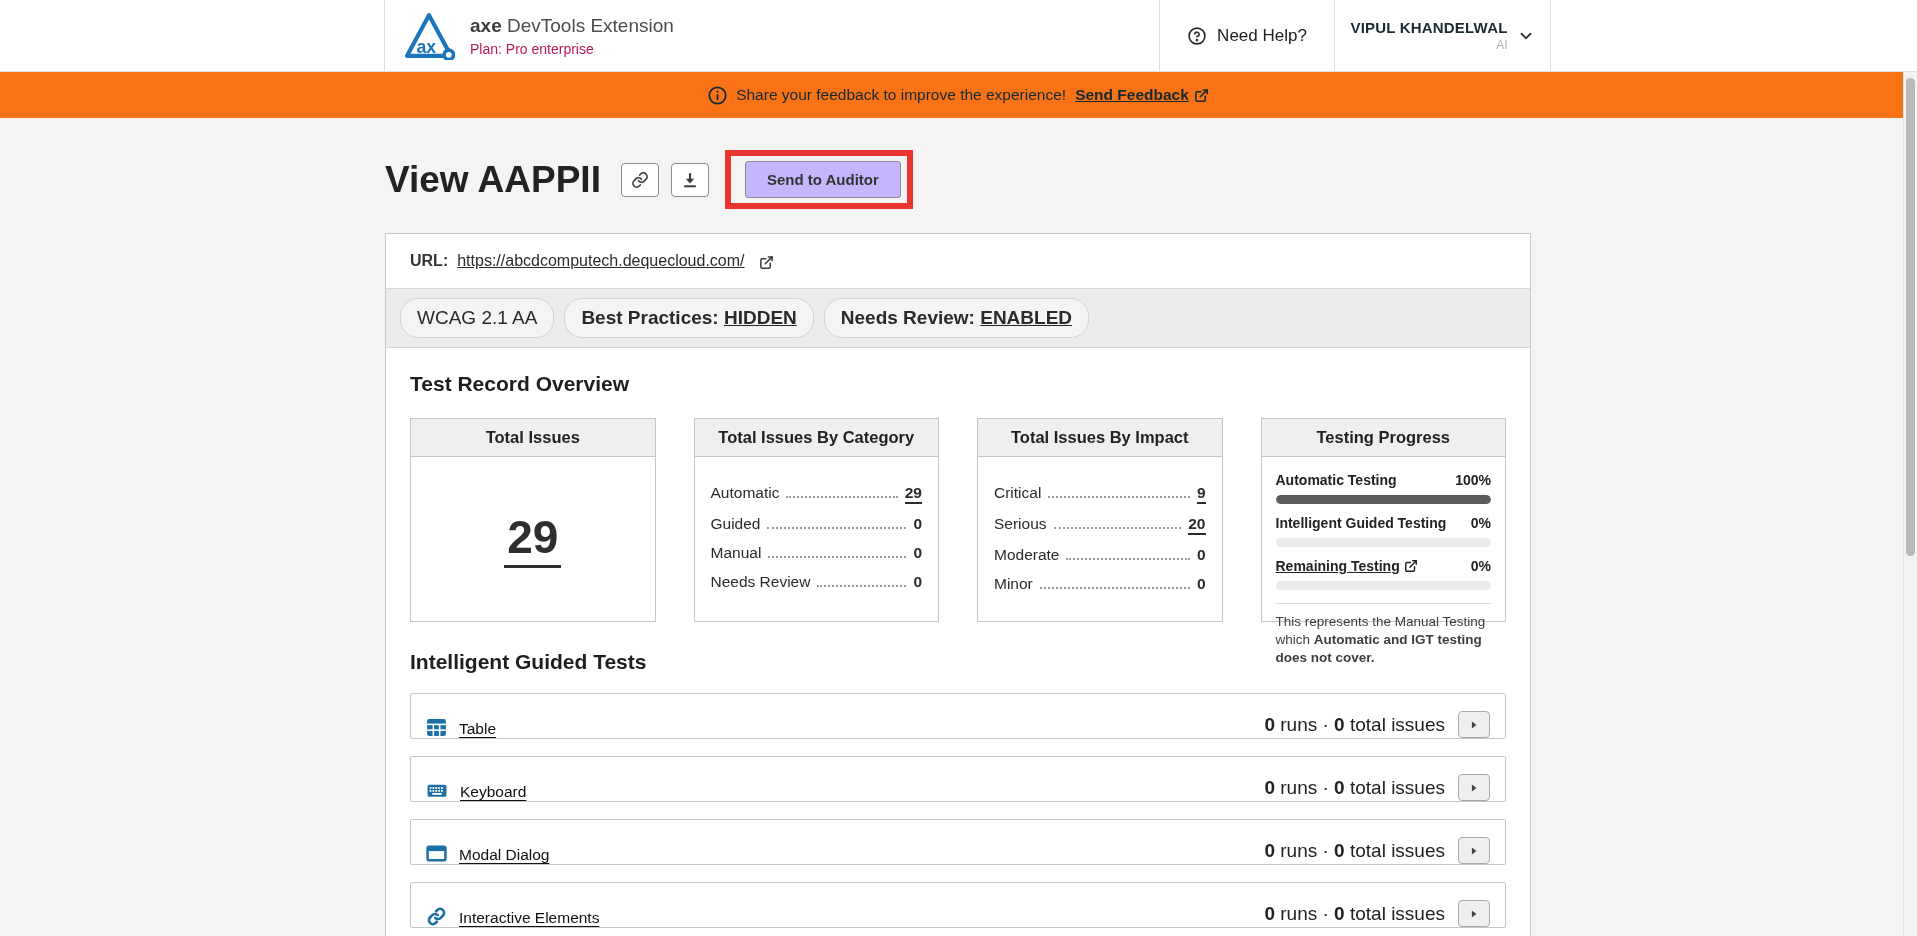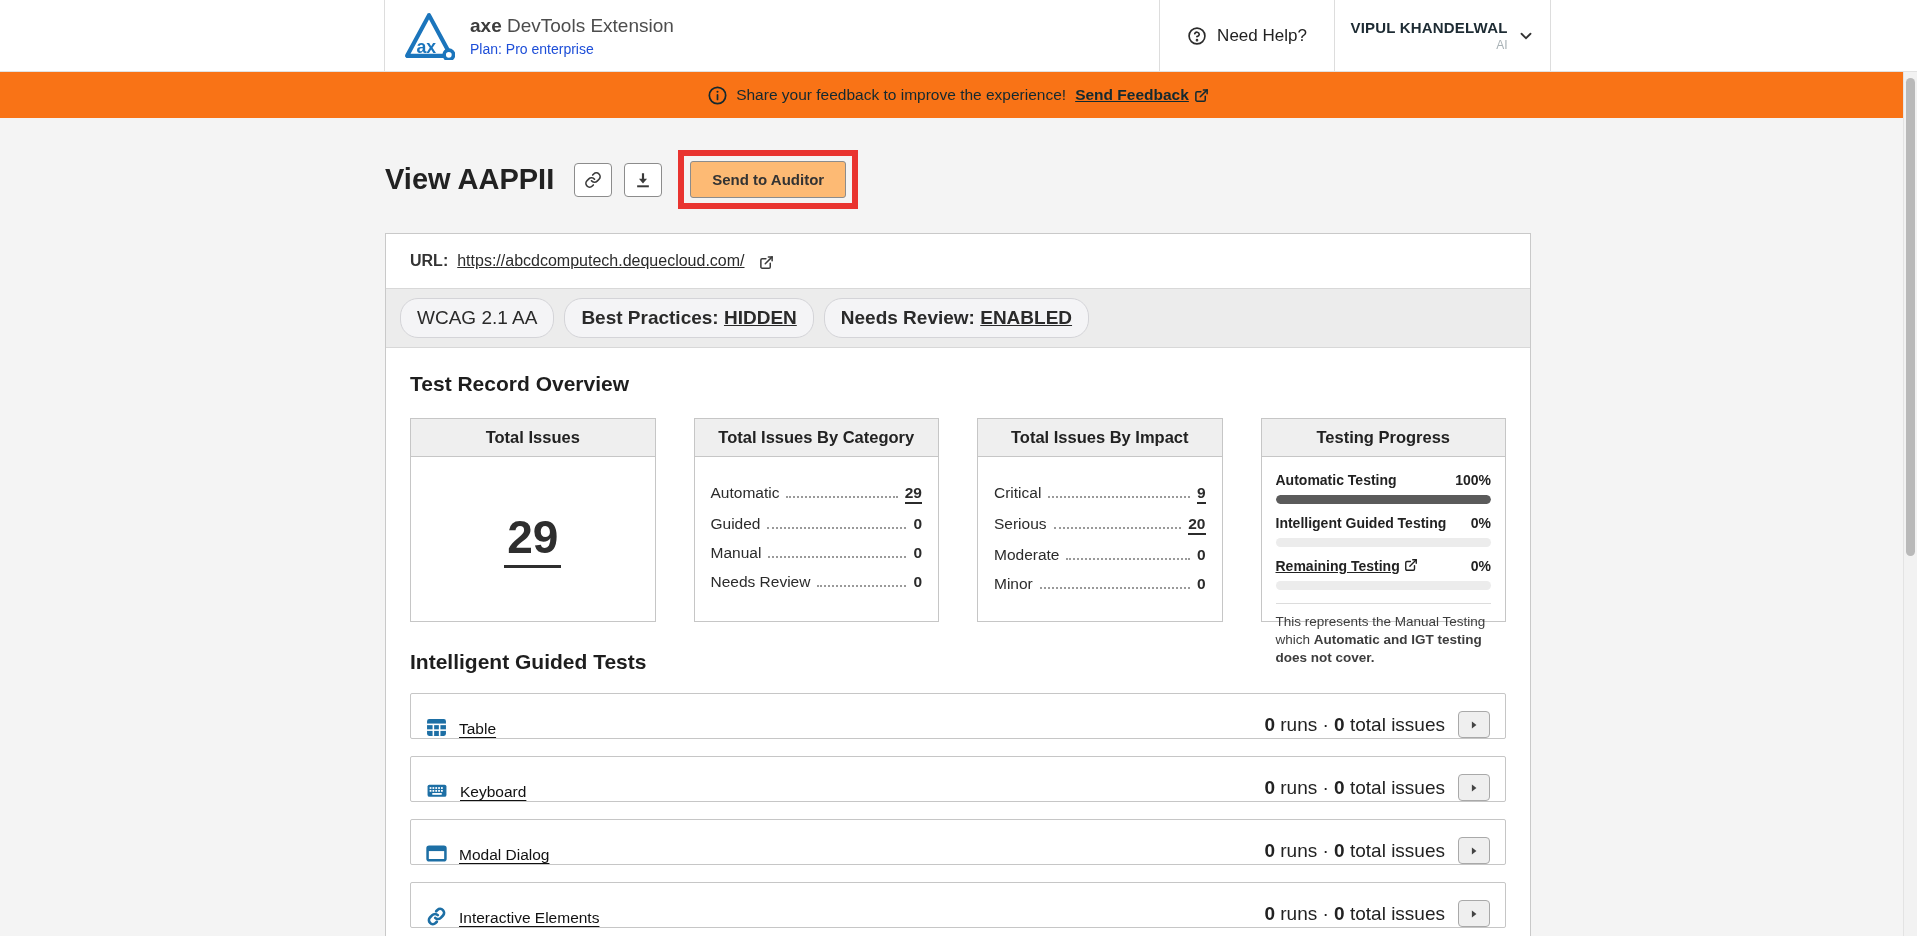--- a/index.html
+++ b/index.html
@@ -8,36 +8,36 @@
     font-family:"Liberation Sans", sans-serif;
     background:#f4f4f4; color:#2b2b2b;
     position:relative; overflow:hidden;
   }
   
   .header { height:72px; background:#fff; border-bottom:1px solid #e2e2e2; display:flex; align-items:stretch; }
   .h-spacer-left { width:385px; border-right:1px solid #ddd; }
   .h-brand { flex:1; display:flex; align-items:center; gap:15px; padding-left:18px; }
   .app-title { font-size:19px; color:#4d4d4d; }
   .app-title b { color:#3c3c3c; }
-  .app-plan { font-size:14px; color:#1d4ed8; margin-top:4px; }
+  .app-plan { font-size:14px; color:#be185d; margin-top:4px; }
   .h-help { width:175px; border-left:1px solid #ddd; display:flex; align-items:center; justify-content:center; gap:10px; font-size:17px; color:#222; cursor:pointer; }
   .h-user { width:217px; border-left:1px solid #ddd; border-right:1px solid #ddd; display:flex; align-items:center; justify-content:center; gap:9px; cursor:pointer; }
   .u-name { font-size:15px; font-weight:bold; color:#1d2b33; letter-spacing:.2px; }
   .u-sub { font-size:12px; color:#a9b2b6; text-align:right; margin-top:2px; }
   .h-spacer-right { width:366px; }
   
   .banner { height:46px; background:#f97316; display:flex; align-items:center; justify-content:center; gap:9px; font-size:15.5px; color:#132930; }
   .banner a { color:#132930; font-weight:bold; text-decoration:underline; cursor:pointer; display:inline-flex; align-items:center; gap:5px; }
   
   .main { padding:32px 0 0 385px; }
   .title-row { display:flex; align-items:center; gap:12px; }
-  .page-title { font-size:29px; font-weight:bold; color:#222; margin-right:8px;text-align:center; }
+  .page-title { font-size:37px; font-weight:bold; color:#222; margin-right:8px;text-align:center; }
   .icon-btn { width:38px; height:34px; background:#fff; border:1px solid #8c8c8c; border-radius:4px; display:flex; align-items:center; justify-content:center; cursor:pointer; }
   .red-annot { border:6px solid #e93430; padding:5px 6px; margin-left:4px; }
-  .send-btn { padding:9px 21px; font-size:15px; font-weight:bold; color:#333; background:#fdba74; border:1px solid #8c8c8c; border-radius:3px; cursor:pointer; font-family:inherit; }
+  .send-btn { padding:9px 21px; font-size:15px; font-weight:bold; color:#333; background:#c4b5fd; border:1px solid #8c8c8c; border-radius:3px; cursor:pointer; font-family:inherit;margin-left:8px; }
   
   .panel { width:1146px; margin-top:24px; background:#fff; border:1px solid #c9c9c9; min-height:860px; }
   .url-row { padding:18px 24px; display:flex; align-items:center; gap:9px; font-size:16px; color:#333; }
   .url-label { font-weight:bold; }
   .url-link { color:#2b2b2b; text-decoration:underline; cursor:pointer; display:inline-flex; align-items:flex-end; gap:14px; }
   .badge-bar { background:#ececec; border-top:1px solid #d8d8d8; border-bottom:1px solid #d8d8d8; padding:9px 14px; display:flex; align-items:center; }
   .pill { background:#f4f4f6; border:1px solid #d4d4d8; border-radius:18px; padding:8px 16px; font-size:19px; color:#2a2a2a; white-space:nowrap; }
   .pill.strong { font-weight:bold; cursor:pointer; }
   .pill .und { text-decoration:underline; }
   .pill + .pill { margin-left:10px; }
@@ -52,21 +52,21 @@
   .big-val-wrap { height:164px; display:flex; align-items:center; justify-content:center; }
   .big-val { font-size:46px; font-weight:bold; color:#2e2e2e; border-bottom:3px solid #2e2e2e; padding:0 3px 1px; cursor:pointer; }
   .stat-body { padding:27px 16px 10px; }
   .stat-row { display:flex; align-items:baseline; margin-bottom:11px; font-size:15.5px; color:#2b2b2b; }
   .leader { flex:1; border-bottom:2px dotted #9a9a9a; margin:0 7px 4px; }
   .stat-val { font-weight:bold; text-align:right; }
   .stat-val.lk { border-bottom:2px solid #2b2b2b; cursor:pointer; }
   .prog-body { padding:13px 14px 12px; height:164px; }
   .prow { display:flex; justify-content:space-between; align-items:center; font-size:14px; font-weight:bold; color:#222; margin-top:11px; }
   .prow:first-child { margin-top:2px; }
-  .prow .plink { text-decoration:underline; cursor:pointer; display:inline-flex; gap:4px; }
+  .prow .plink { text-decoration:underline; cursor:pointer; display:inline-flex; align-items:center; gap:4px; }
   .pbar { height:9px; border-radius:5px; background:#ececec; margin-top:7px; overflow:hidden; }
   .pfill { height:100%; border-radius:5px; background:#5b5b5b; }
   .pnote { border-top:1px solid #dcdcdc; margin-top:13px; padding-top:9px; font-size:13.5px; color:#3d3d3d; line-height:1.35; }
   
   .guided { padding:28px 24px 24px; }
   .g-row { margin-top:17px; height:46px; border:1px solid #c6c6c6; border-radius:2px; background:#fff; display:flex; align-items:flex-end; padding:0 15px; }
   .g-row:first-of-type { margin-top:19px; }
   .g-label { margin-left:12px; font-size:15.5px; color:#111; text-decoration:underline; text-underline-offset:3px; cursor:pointer; }
   .g-right { margin-left:auto; display:flex; align-items:center; gap:13px; font-size:19px; color:#222; }
   .g-right .b { font-weight:bold; }

